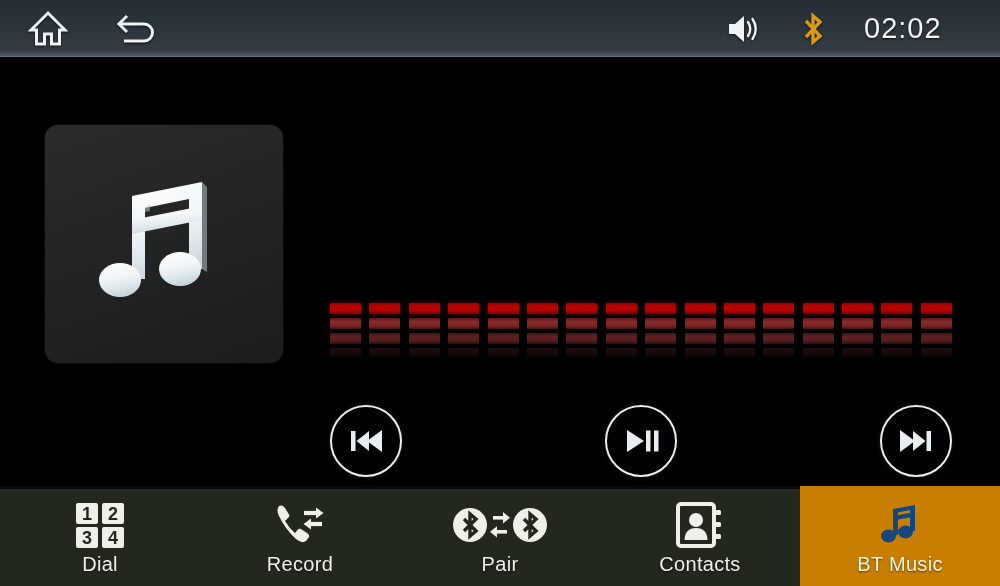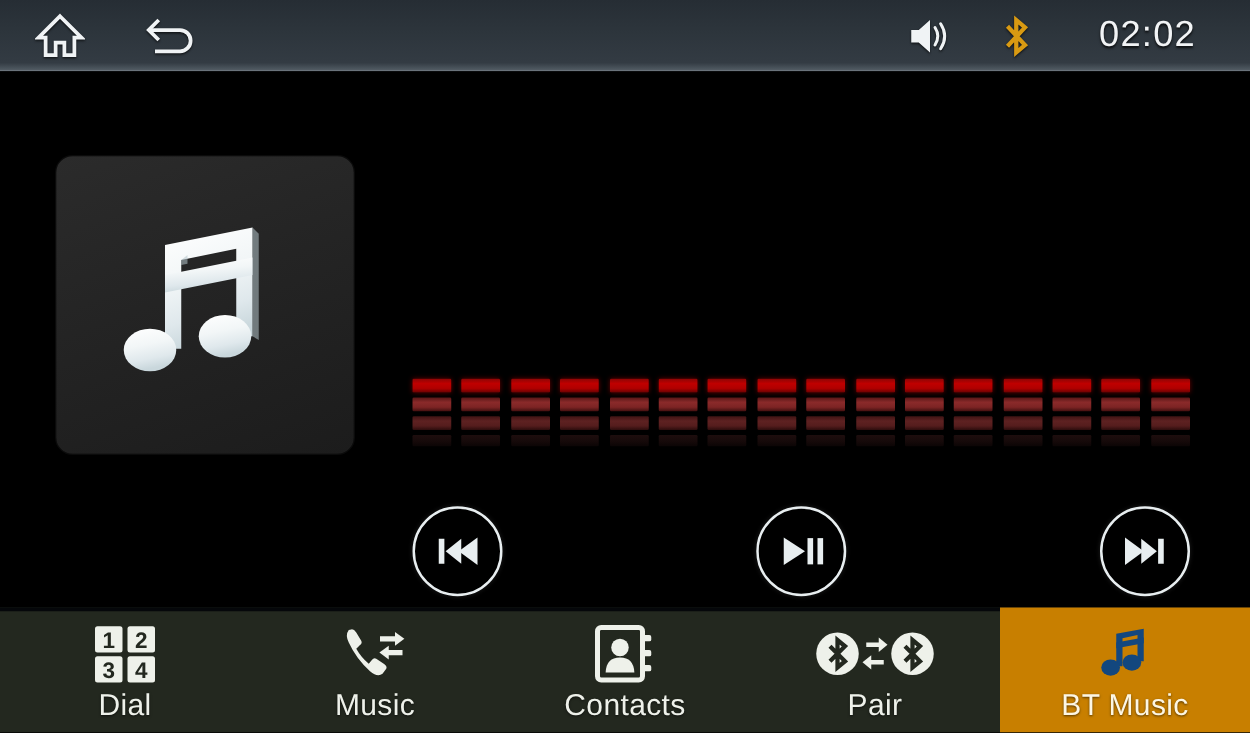--- a/index.html
+++ b/index.html
@@ -20,21 +20,21 @@
     content:""; position:absolute; left:0; bottom:0; width:100%; height:1px;
     background:#6a737b;
   }
   .sb-left{ display:flex; align-items:center; gap:46px; padding-left:28px; }
   .sb-right{ margin-left:auto; display:flex; align-items:center; gap:38px; padding-right:28px; }
   .sb-btn{ cursor:pointer; display:flex; align-items:center; justify-content:center;
            filter:drop-shadow(0 1px 1px rgba(0,0,0,.7)); }
   #clock{
     color:#f2f4f6; font-size:29px; letter-spacing:1px; font-weight:400;
     text-shadow:0 1px 2px rgba(0,0,0,.8);
-    min-width:108px; text-align:center;
+    min-width:108px; text-align:left;
   }
 
   
   #main-stage{
     position:absolute; left:0; top:57px; width:1000px; height:429px;
     background:#000;
   }
 
   
   #album-art{
@@ -82,21 +82,21 @@
     background:#05070a;
   }
   .nav-item{
     flex:1 1 0; height:100px; display:flex; flex-direction:column;
     align-items:center; justify-content:center; gap:5px; cursor:pointer;
     padding-top:6px; position:relative;
   }
   .nav-item.active{ background:#c87f00;align-items:center; }
   .nav-icon{ height:46px; display:flex; align-items:center; justify-content:center; }
   .nav-label{
-    font-size:24px; color:#eef1ea; letter-spacing:.3px;
+    font-size:20px; color:#eef1ea; letter-spacing:.3px;
     text-shadow:0 1px 2px rgba(0,0,0,.6);
   }
   .nav-item.active .nav-label{ color:#fdf6e3; }
 </style>
 </head>
 <body>
 
 <div id="status-bar">
 
   <div class="sb-left">
@@ -305,57 +305,57 @@
     <div class="nav-icon">
       <svg width="56" height="48" viewBox="0 0 56 48">
         <path d="M7 5 Q4 9 7 15 Q13 28 24 38 Q30 43 34 40 L37 36 Q38 34 35 32 L29 28 Q27 27 25.5 29 L23 32
                  Q17 27 13 20 L16 17 Q18 15.5 17 13.5 L13 7 Q11 4 9 4.5 Z" fill="#eef1ea"></path>
         <path d="M32 12 L48 12" stroke="#eef1ea" stroke-width="4.2" fill="none"></path>
         <path d="M44 6.5 L51.5 12 L44 17.5 Z" fill="#eef1ea"></path>
         <path d="M50 23 L36 23" stroke="#eef1ea" stroke-width="4.2" fill="none"></path>
         <path d="M39 17.5 L31.5 23 L39 28.5 Z" fill="#eef1ea"></path>
       </svg>
     </div>
-    <div class="nav-label">Music</div>
-  </div>
-
-  <div class="nav-item">
-    <div class="nav-icon">
-      <svg width="52" height="48" viewBox="0 0 52 48">
-        <rect x="4" y="3" width="36" height="42" rx="3" fill="none" stroke="#eef1ea" stroke-width="4"></rect>
-        <g fill="#eef1ea">
-          <rect x="38" y="9" width="9" height="5" rx="1.5"></rect>
-          <rect x="38" y="21" width="9" height="5" rx="1.5"></rect>
-          <rect x="38" y="33" width="9" height="5" rx="1.5"></rect>
-          <circle cx="22" cy="19" r="7"></circle>
-          <path d="M10.5 39 Q11 27 22 27 Q33 27 33.5 39 Z"></path>
-        </g>
-      </svg>
-    </div>
-    <div class="nav-label">Contacts</div>
+    <div class="nav-label">Record</div>
   </div>
 
   <div class="nav-item">
     <div class="nav-icon">
       <svg width="96" height="48" viewBox="0 0 96 48">
         <circle cx="18" cy="24" r="17" fill="#eef1ea"></circle>
         <path d="M12 18 L24 30 L18 35 L18 13 L24 18 L12 30" fill="none" stroke="#23281f" stroke-width="3.4" stroke-linejoin="miter"></path>
         <circle cx="78" cy="24" r="17" fill="#eef1ea"></circle>
         <path d="M72 18 L84 30 L78 35 L78 13 L84 18 L72 30" fill="none" stroke="#23281f" stroke-width="3.4" stroke-linejoin="miter"></path>
         <g fill="#eef1ea">
           <rect x="41" y="15" width="12" height="3.6"></rect>
           <path d="M51 11 L58 16.8 L51 22.5 Z"></path>
           <rect x="43" y="29" width="12" height="3.6"></rect>
           <path d="M45 25.2 L38 30.8 L45 36.5 Z"></path>
         </g>
       </svg>
     </div>
     <div class="nav-label">Pair</div>
   </div>
 
+  <div class="nav-item">
+    <div class="nav-icon">
+      <svg width="52" height="48" viewBox="0 0 52 48">
+        <rect x="4" y="3" width="36" height="42" rx="3" fill="none" stroke="#eef1ea" stroke-width="4"></rect>
+        <g fill="#eef1ea">
+          <rect x="38" y="9" width="9" height="5" rx="1.5"></rect>
+          <rect x="38" y="21" width="9" height="5" rx="1.5"></rect>
+          <rect x="38" y="33" width="9" height="5" rx="1.5"></rect>
+          <circle cx="22" cy="19" r="7"></circle>
+          <path d="M10.5 39 Q11 27 22 27 Q33 27 33.5 39 Z"></path>
+        </g>
+      </svg>
+    </div>
+    <div class="nav-label">Contacts</div>
+  </div>
+
   <div class="nav-item active">
     <div class="nav-icon">
       <svg width="48" height="48" viewBox="0 0 48 48">
         <g fill="#13477e">
           <path d="M17 8 L39 4 L39 30 L34 30 L34 9 L22 11.5 L22 34 L17 34 Z"></path>
           <path d="M17 15 L39 11 L39 15.5 L17 19.5 Z"></path>
           <ellipse cx="12.5" cy="35" rx="7.5" ry="6.5"></ellipse>
           <ellipse cx="29.5" cy="31" rx="7.5" ry="6.5"></ellipse>
         </g>
       </svg>

